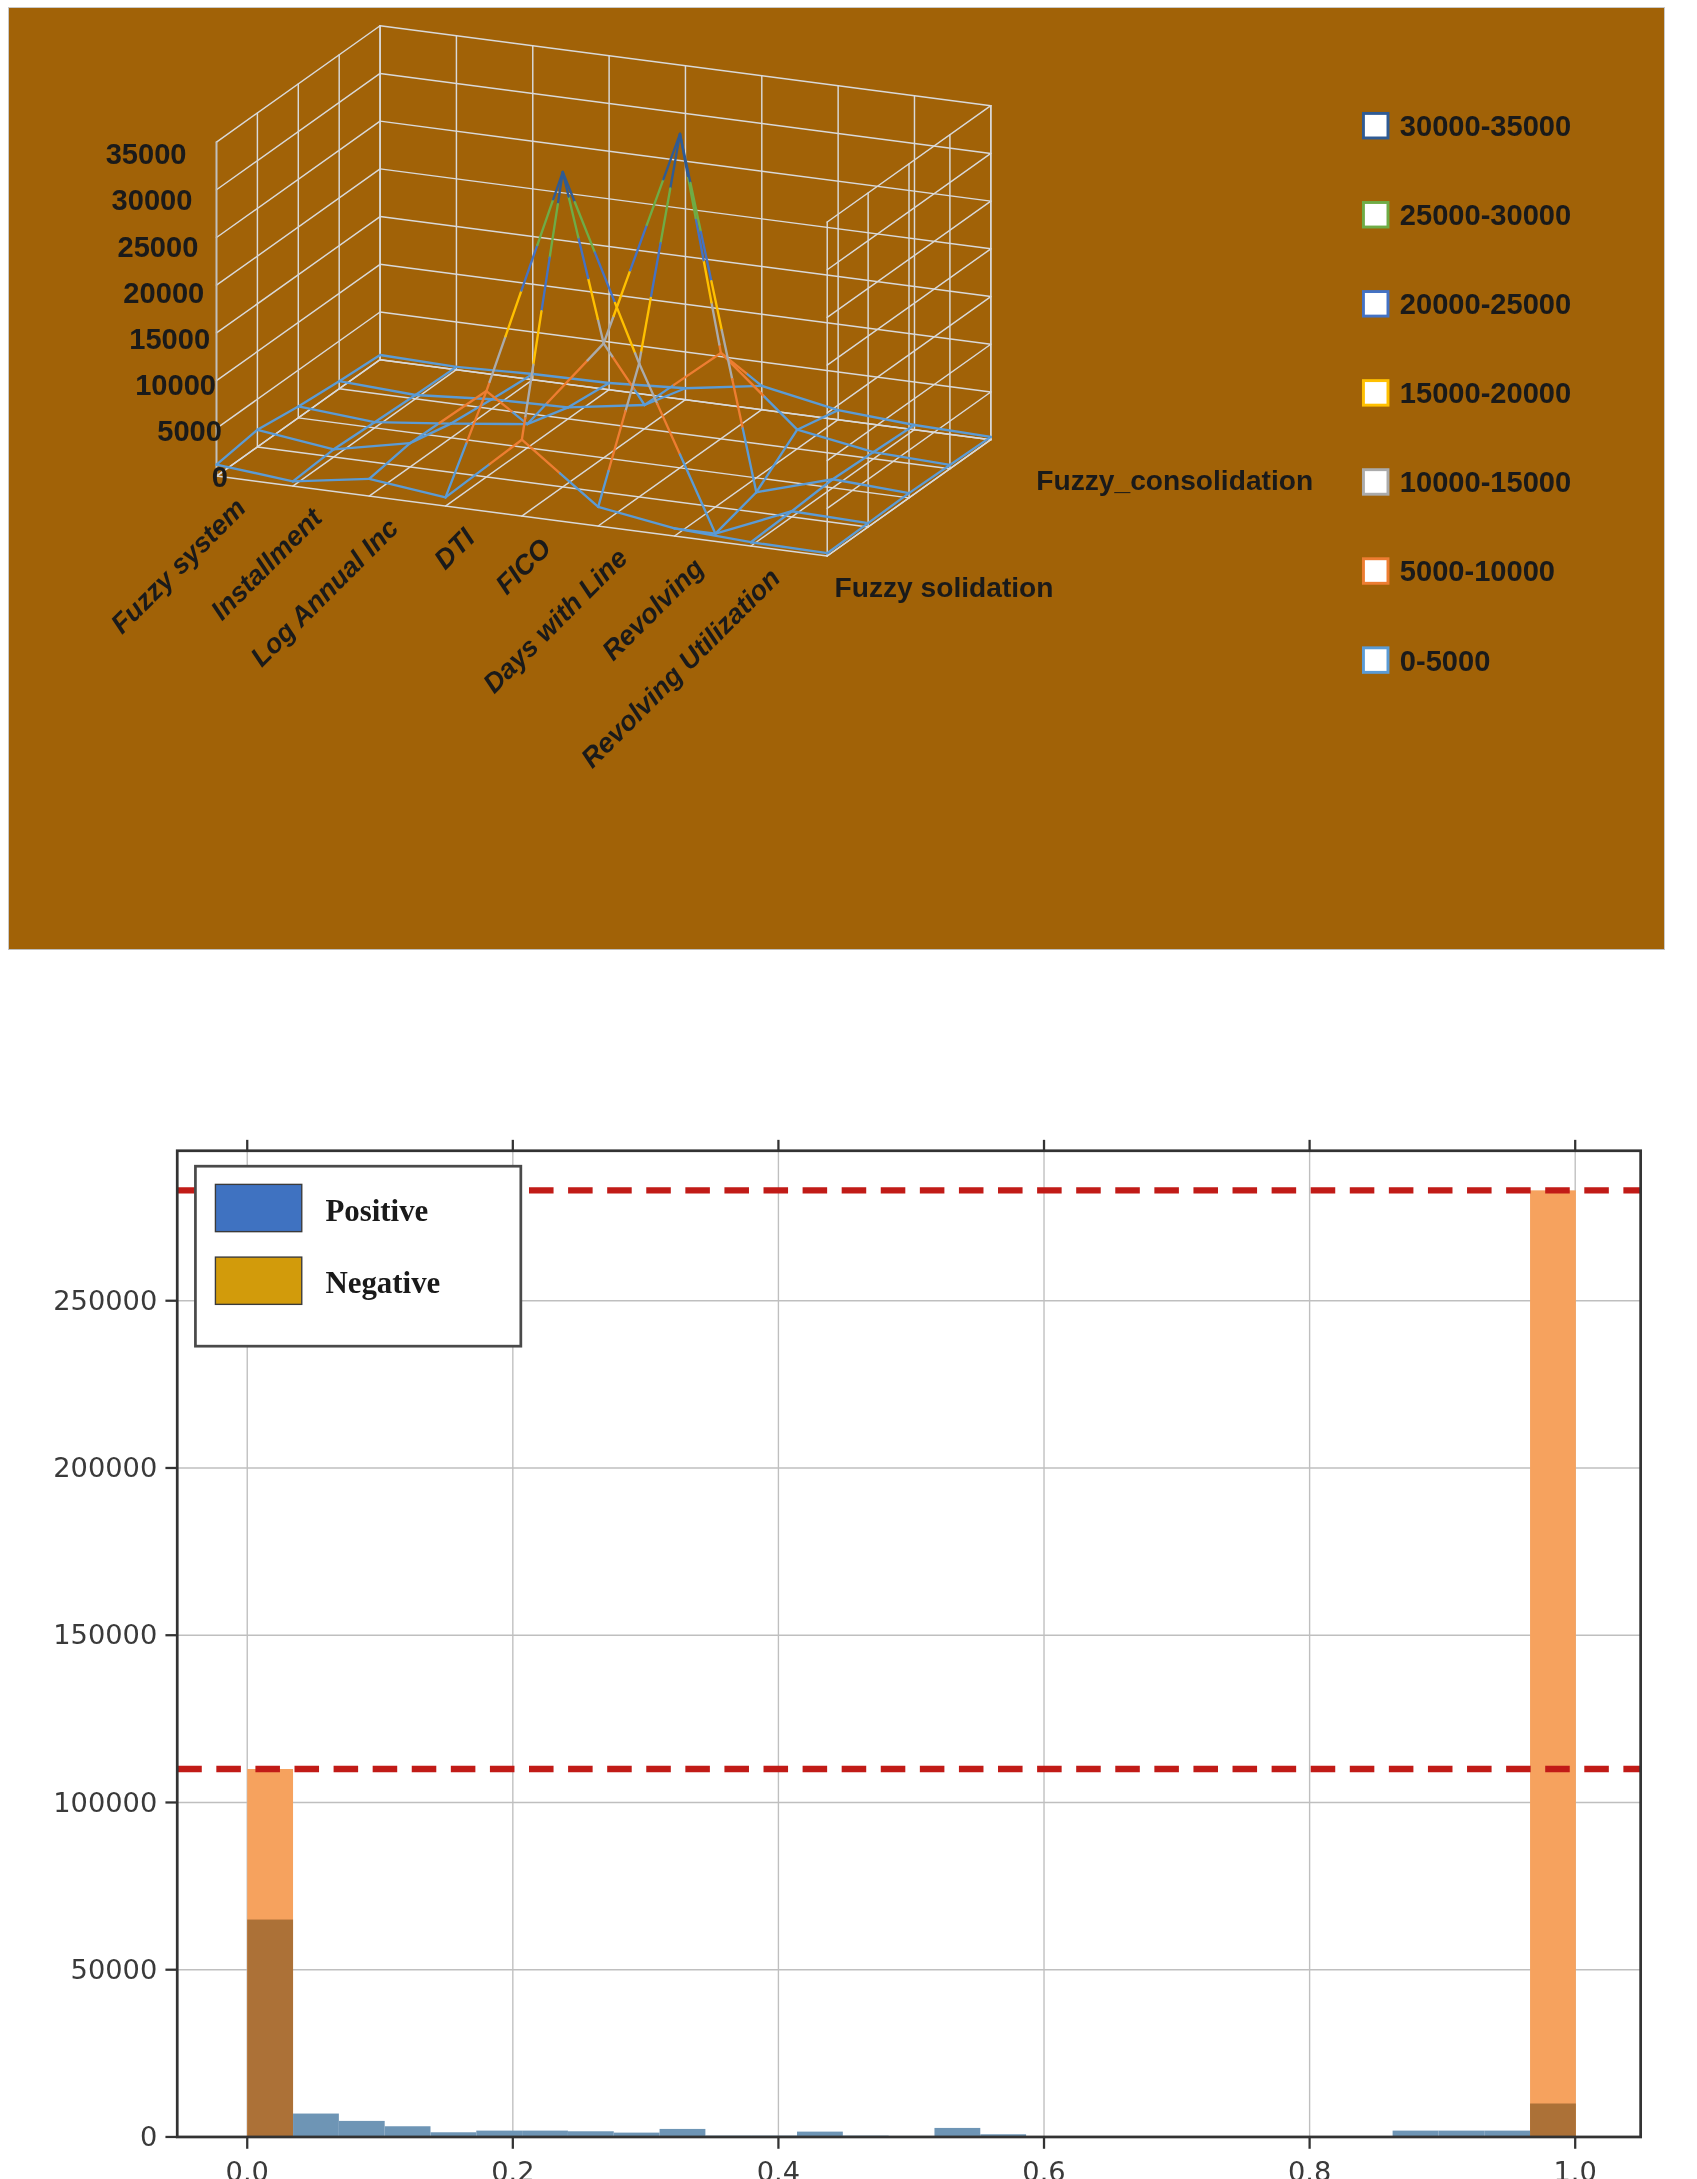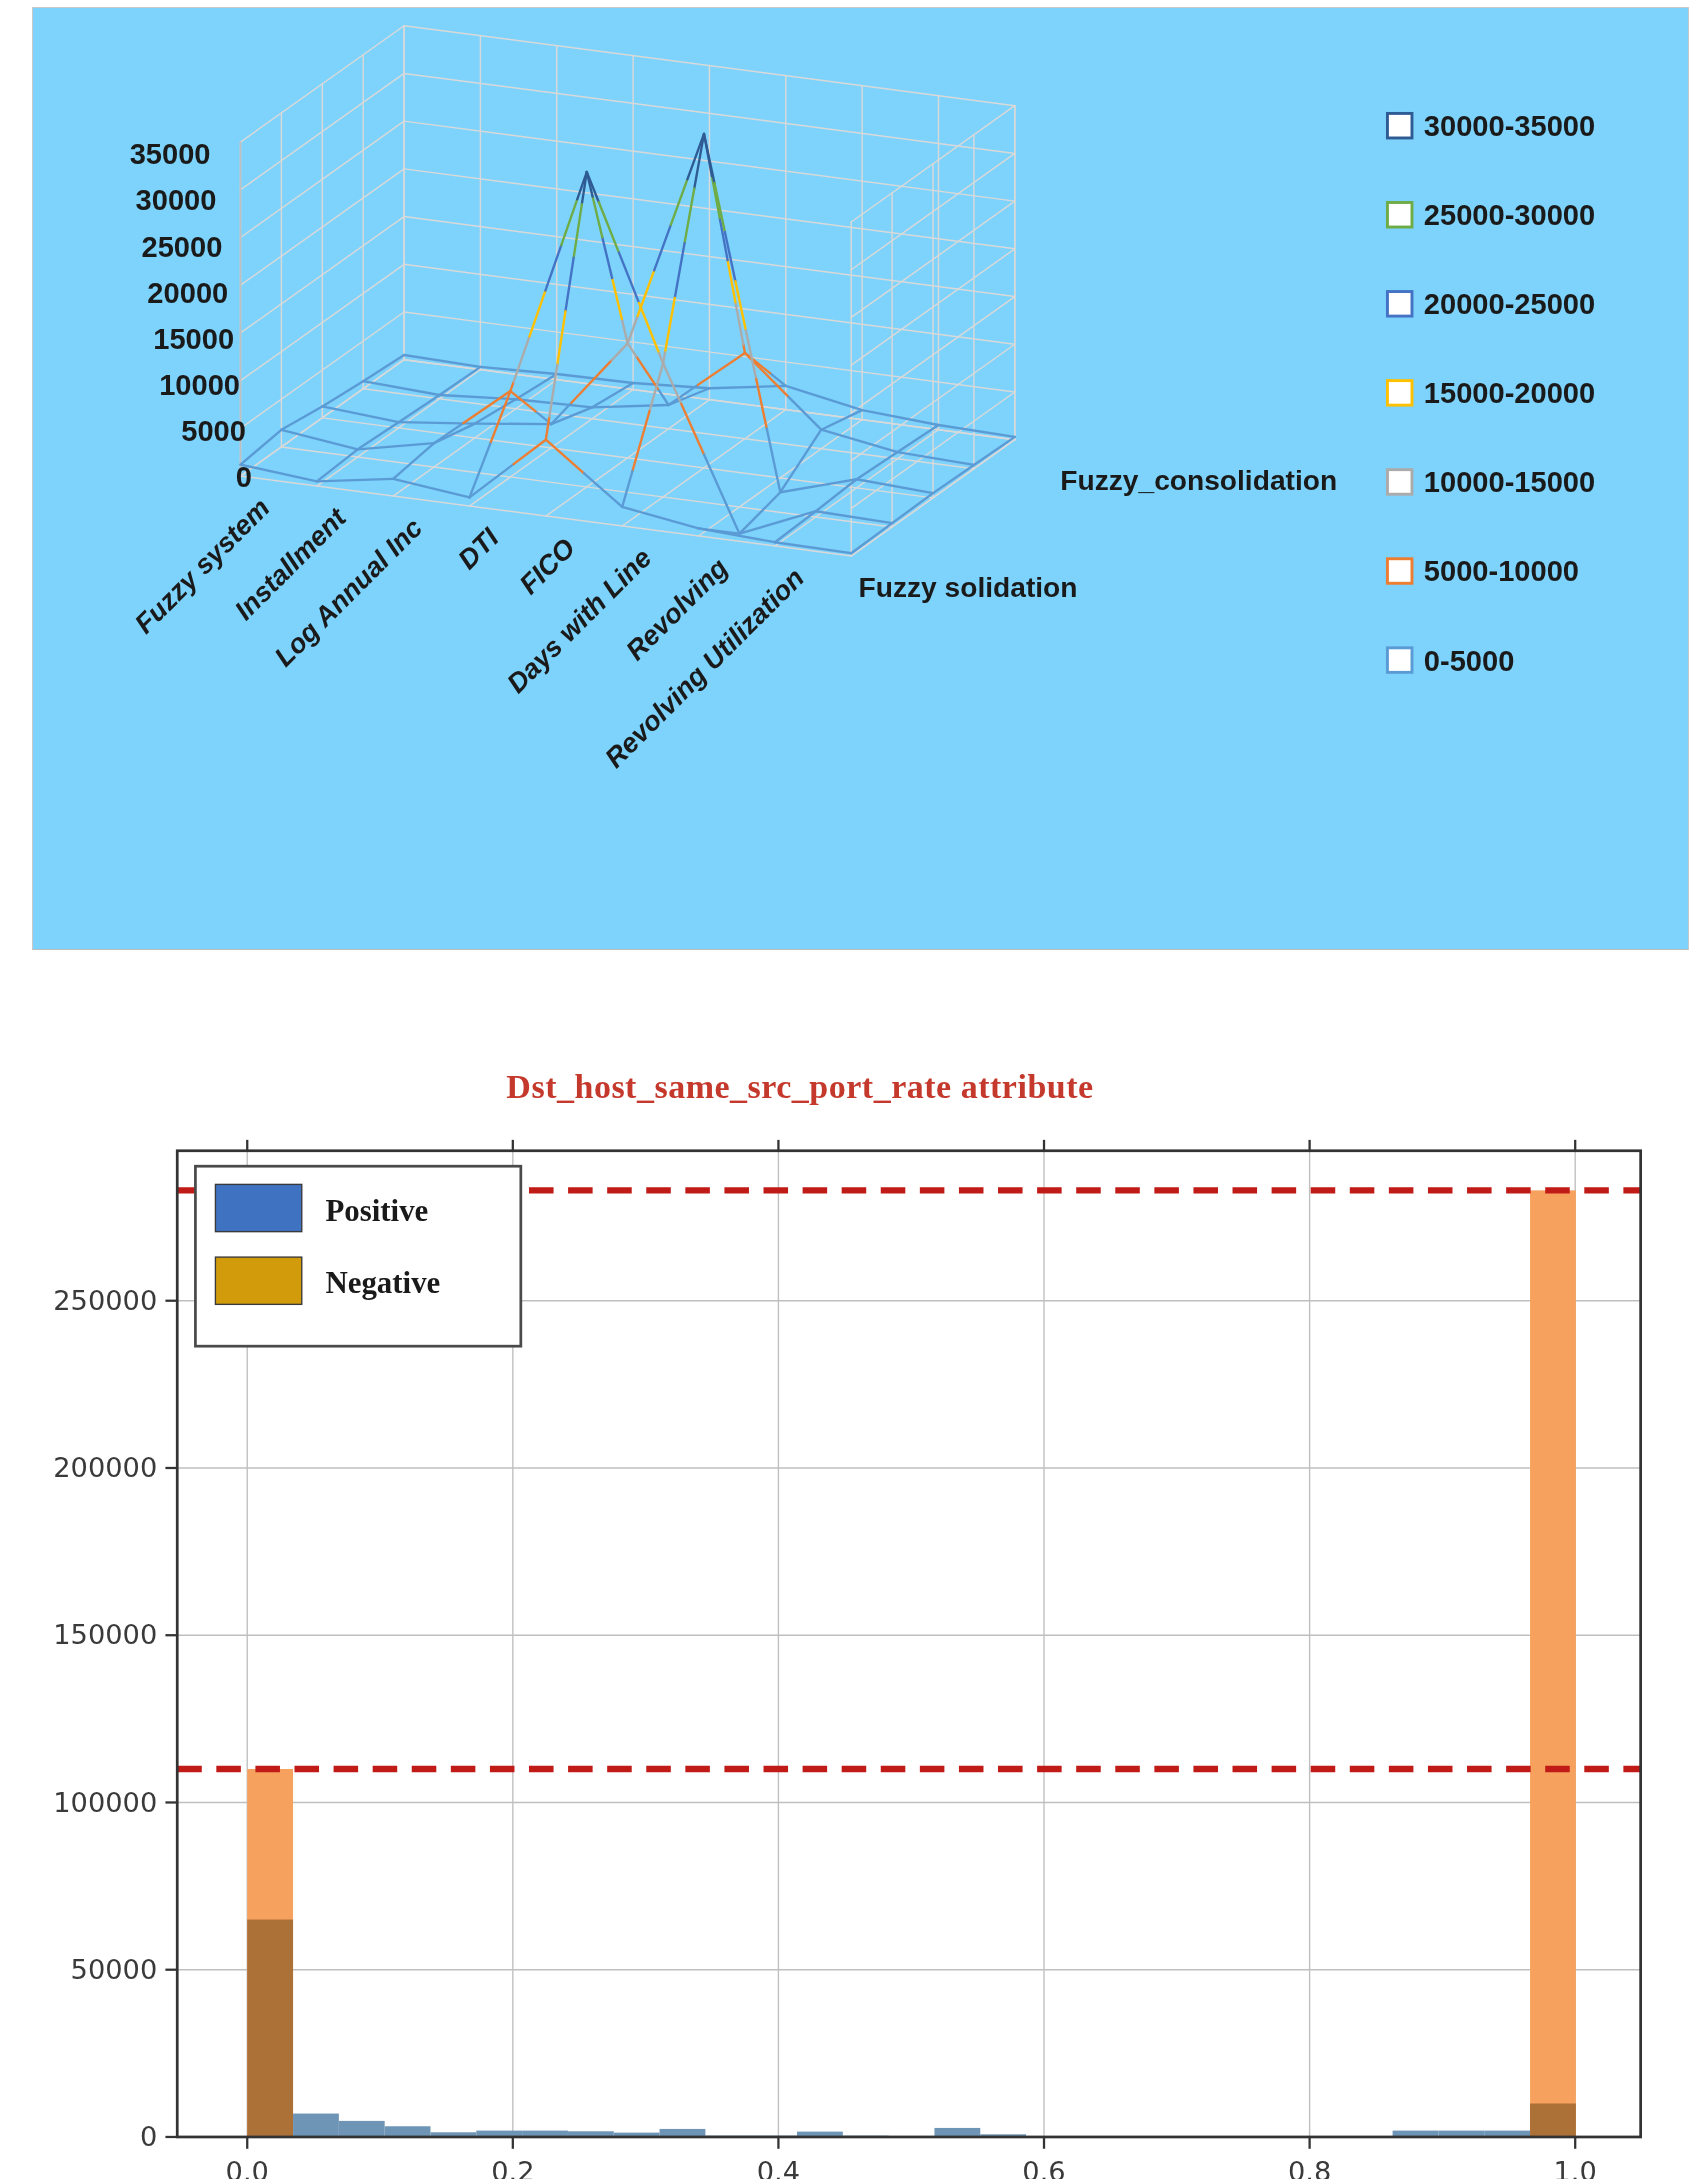--- a/index.html
+++ b/index.html
@@ -1,19 +1,19 @@
 <!DOCTYPE html>
 <html style="font-size:14.5px"><head>
 <meta charset="utf-8">
 <style>
   html,body{margin:0;padding:0;background:#ffffff;}
   body{position:relative;width:1697px;height:2179px;font-family:"Liberation Sans",sans-serif;}
   #top-chart-box{
-    position:absolute;left:32px;top:7.3px;width:1655px;height:941px;
-    background:#7dd3fc;border:1.8px solid #c9c9c9;border-bottom-color:#bdbdbd;
+    position:absolute;left:8px;top:7.3px;width:1655px;height:941px;
+    background:#a16207;border:1.8px solid #c9c9c9;border-bottom-color:#bdbdbd;
   }
   #top-chart-box svg{display:block;}
   #bottom-chart{position:absolute;left:0;top:1055px;width:1697px;height:1125px;}
   #hist-title{
     position:absolute;left:0;top:12.7px;width:1600px;text-align:center;
     font-family:"Liberation Serif",serif;font-weight:bold;font-size:34px;
     letter-spacing:0.5px;
   }
   #hist-svg{position:absolute;left:0;top:0;}
   .svg-text{user-select:none;}
@@ -245,21 +245,20 @@
       <rect x="1490" y="508" width="27" height="27" fill="#ffffff" stroke="#ABABAB" stroke-width="3.2"></rect>
       <text x="1530" y="533" class="svg-text" font-size="32px" font-weight="bold" fill="#1a1a1a">10000-15000</text>
       <rect x="1490" y="606" width="27" height="27" fill="#ffffff" stroke="#ED7D31" stroke-width="3.2"></rect>
       <text x="1530" y="631" class="svg-text" font-size="32px" font-weight="bold" fill="#1a1a1a">5000-10000</text>
       <rect x="1490" y="704" width="27" height="27" fill="#ffffff" stroke="#5B9BD5" stroke-width="3.2"></rect>
       <text x="1530" y="729" class="svg-text" font-size="32px" font-weight="bold" fill="#1a1a1a">0-5000</text>
     </svg>
 </div>
 
 <div id="bottom-chart">
-  <div id="hist-title" style="color: rgb(197, 56, 44);">Dst_host_same_src_port_rate attribute</div>
   <svg id="hist-svg" width="1697" height="1125" viewBox="0 0 1867 1237">
       <line x1="272" y1="105" x2="272" y2="1190" stroke="#BFBFBF" stroke-width="1.5"></line>
       <line x1="564.2" y1="105" x2="564.2" y2="1190" stroke="#BFBFBF" stroke-width="1.5"></line>
       <line x1="856.4" y1="105" x2="856.4" y2="1190" stroke="#BFBFBF" stroke-width="1.5"></line>
       <line x1="1148.6" y1="105" x2="1148.6" y2="1190" stroke="#BFBFBF" stroke-width="1.5"></line>
       <line x1="1440.8" y1="105" x2="1440.8" y2="1190" stroke="#BFBFBF" stroke-width="1.5"></line>
       <line x1="1733" y1="105" x2="1733" y2="1190" stroke="#BFBFBF" stroke-width="1.5"></line>
       <line x1="195" y1="1006" x2="1805" y2="1006" stroke="#BFBFBF" stroke-width="1.5"></line>
       <line x1="195" y1="822" x2="1805" y2="822" stroke="#BFBFBF" stroke-width="1.5"></line>
       <line x1="195" y1="638" x2="1805" y2="638" stroke="#BFBFBF" stroke-width="1.5"></line>

